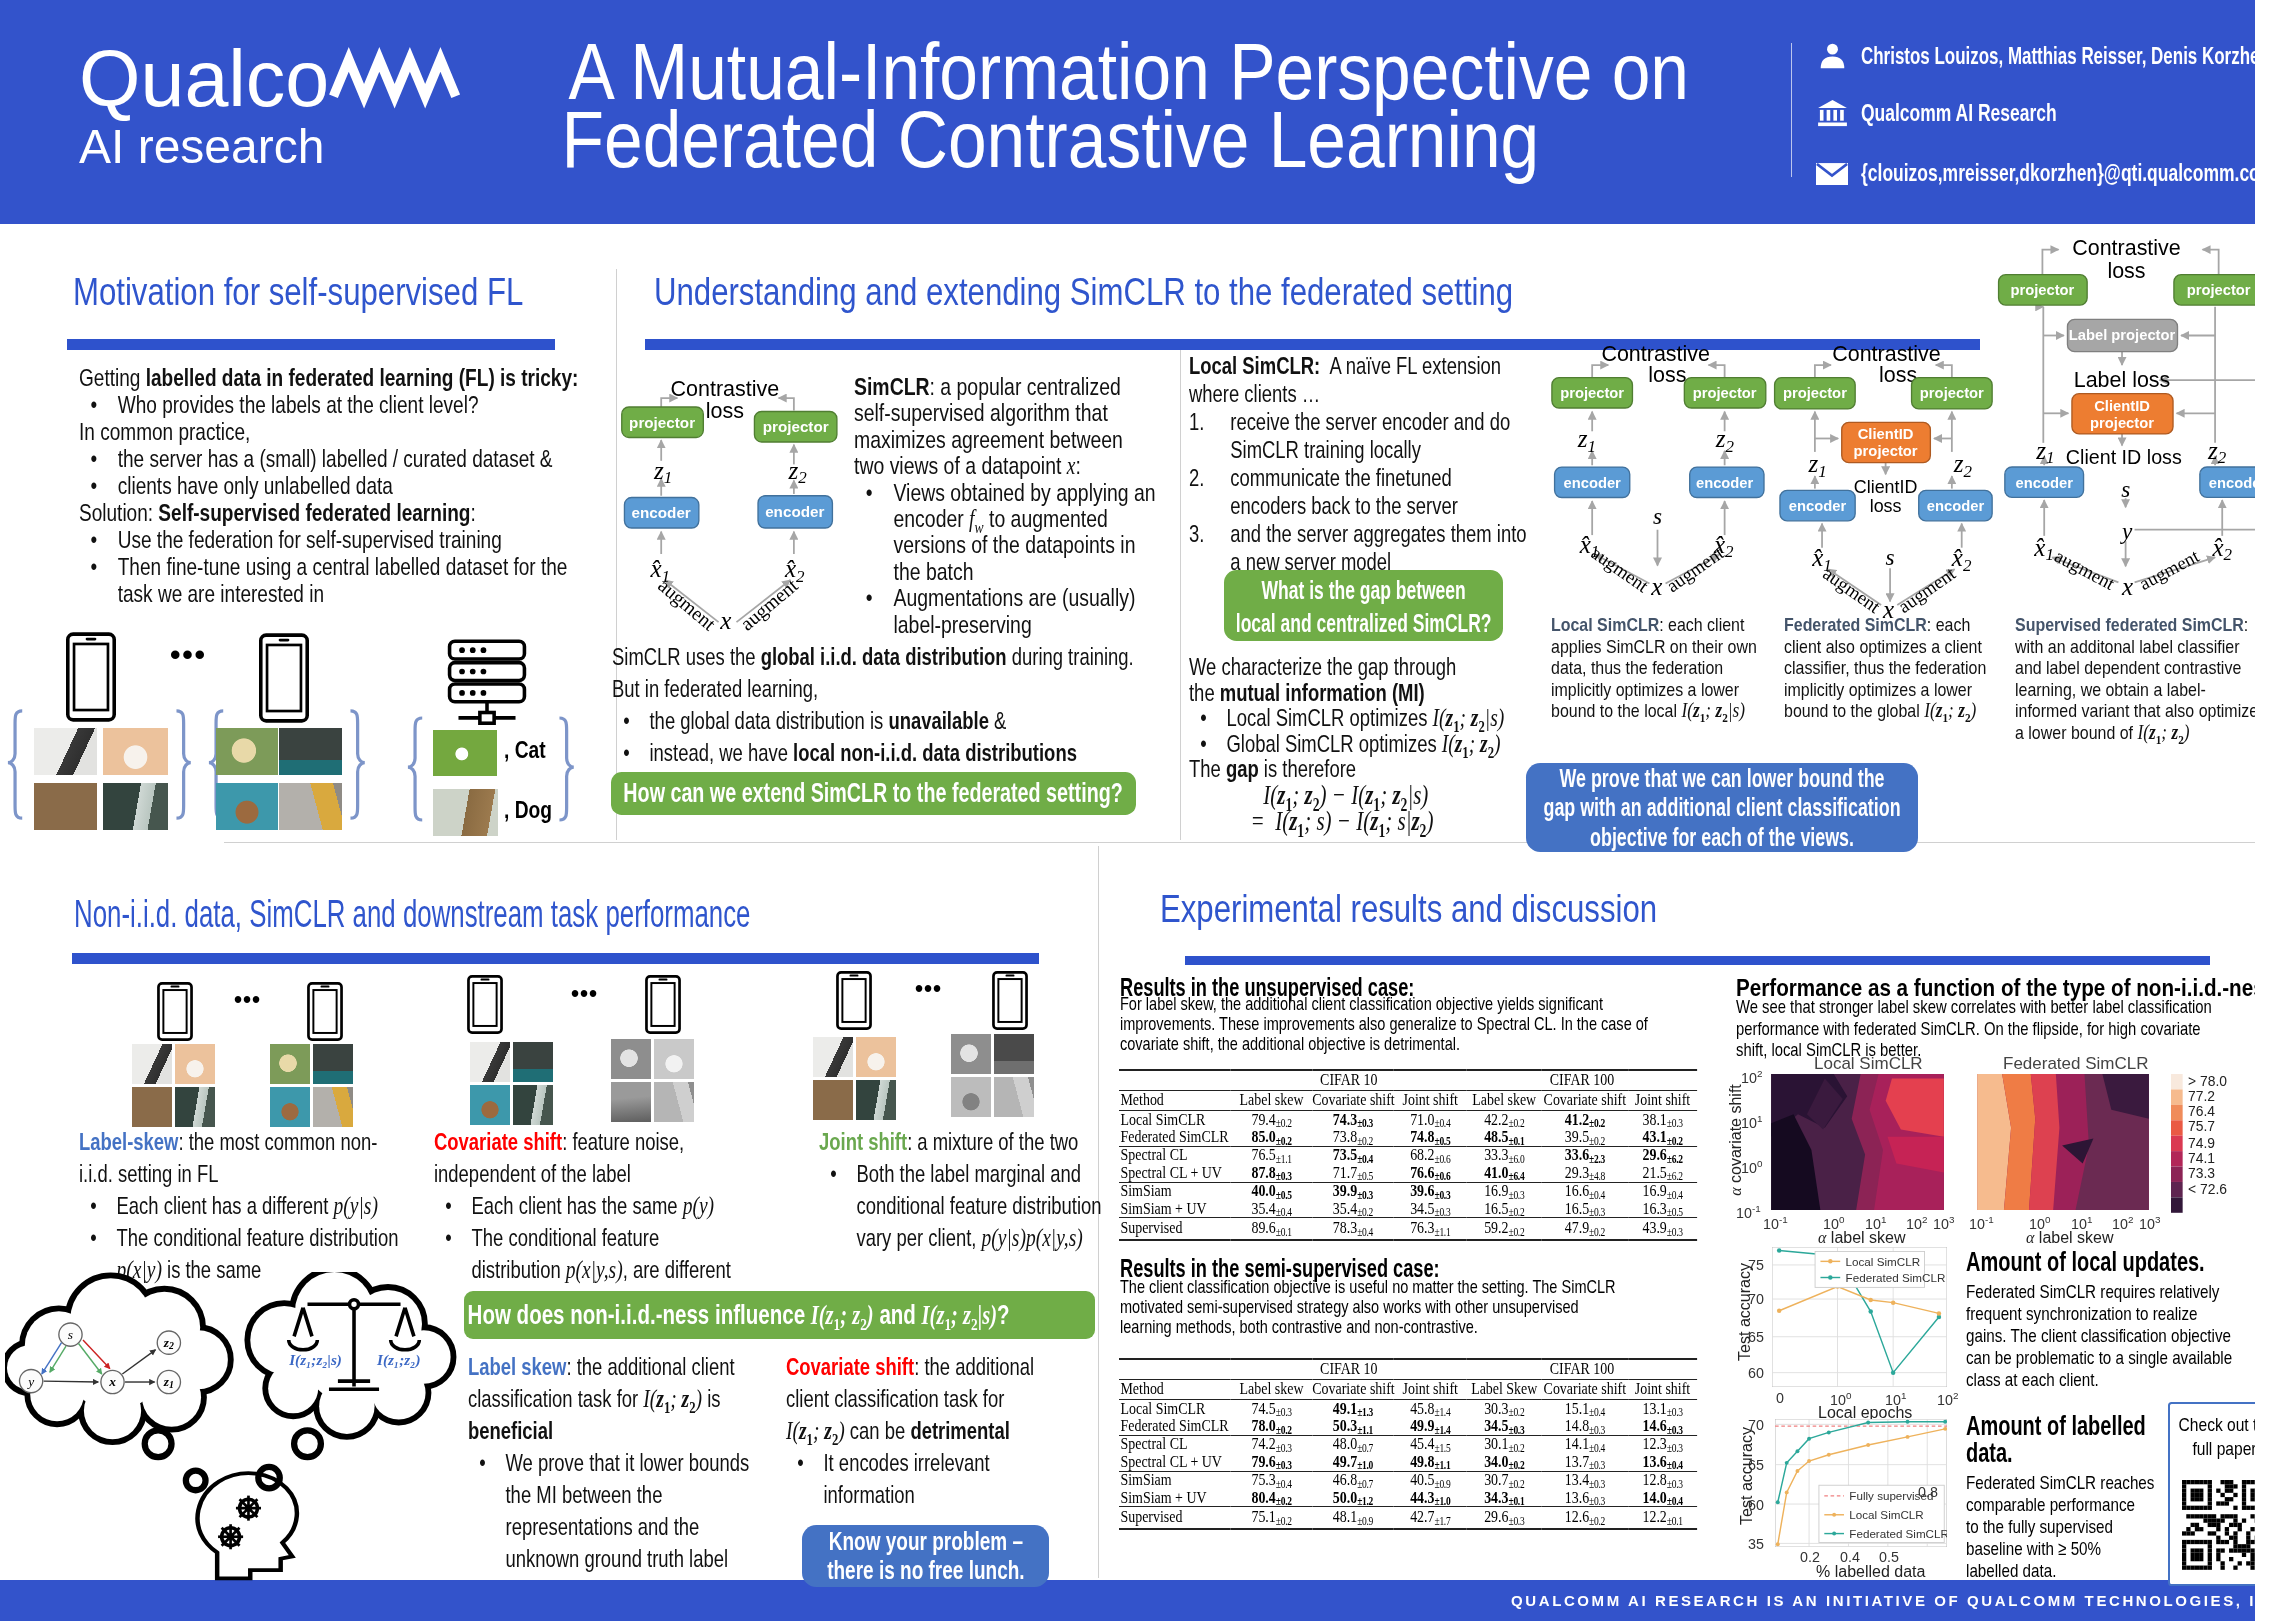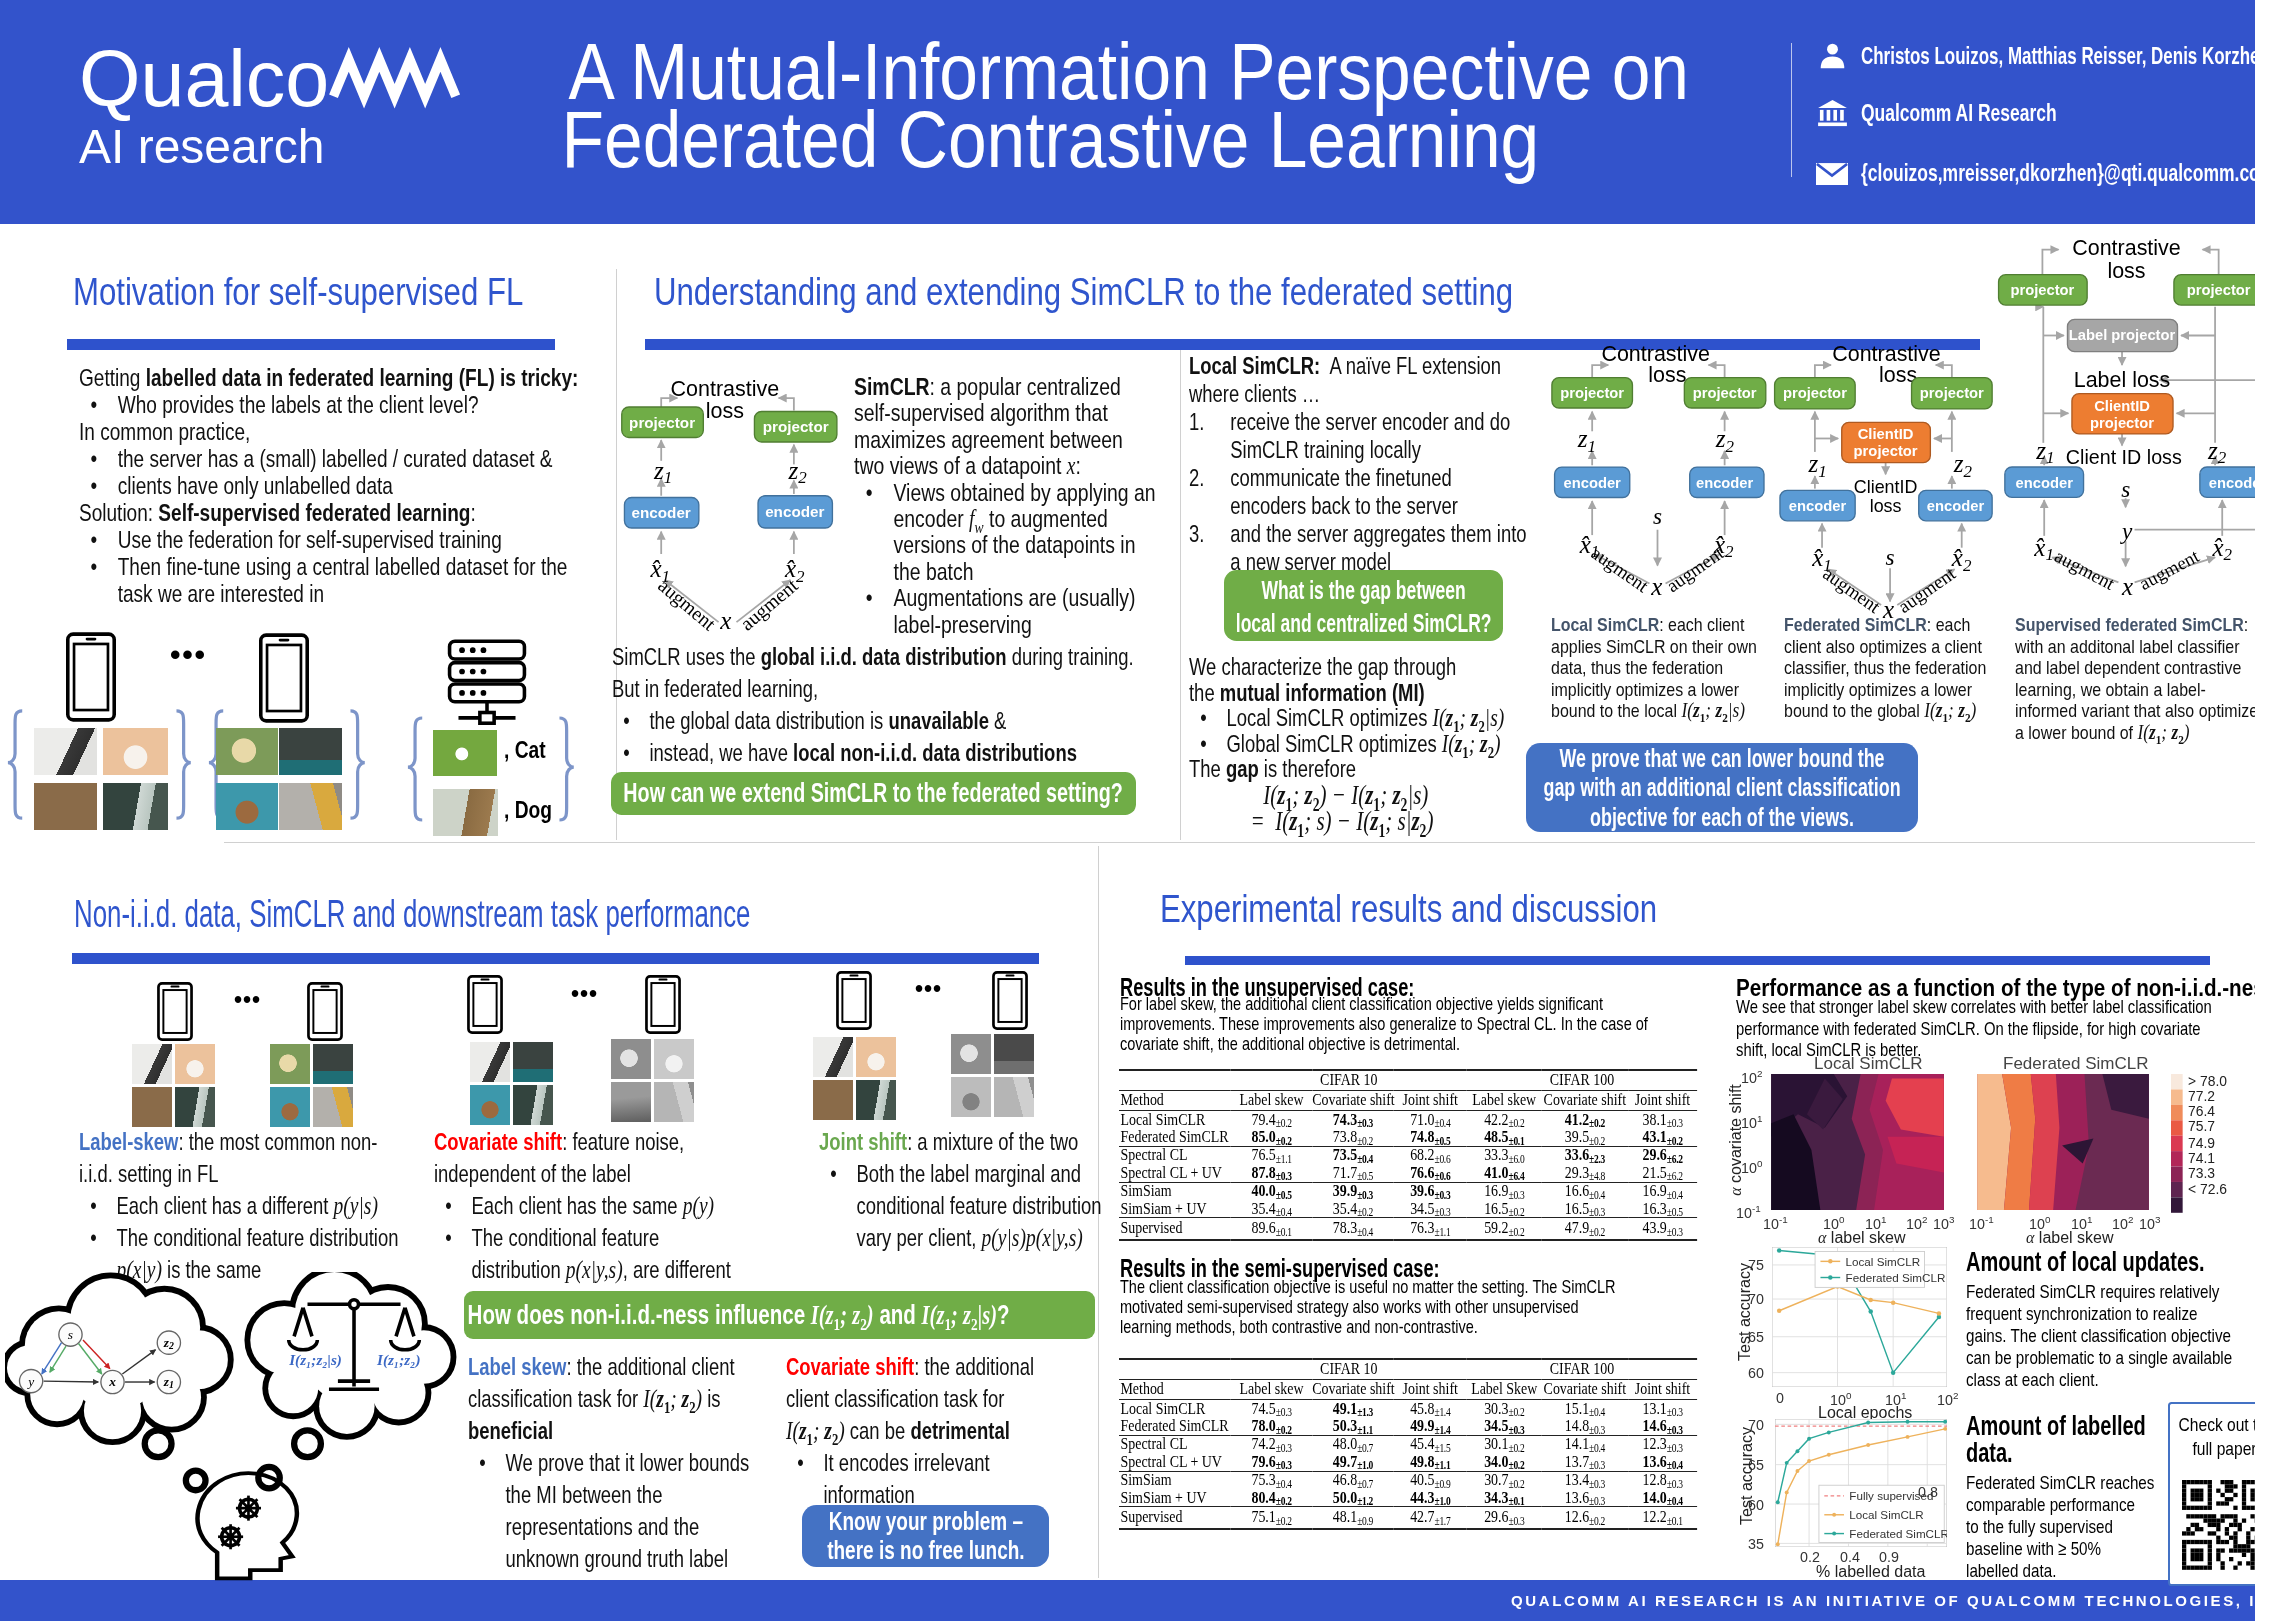--- a/index.html
+++ b/index.html
@@ -10,21 +10,21 @@
 .vline{background:#d0d0d0;width:0.9px;}
 .hline{background:#d0d0d0;height:0.9px;}
 .tick{font-size:14.3px;color:#333;}
 .tick sup{font-size:9.9px;}
 .body27{font-size:24.6px;line-height:30px;color:#111;}
 .cap22{font-size:19px;line-height:21.5px;color:#111;}
 .capx{transform:scaleX(0.84);transform-origin:left top;white-space:nowrap;}
 b.sl{color:#44546A;}
 .greenbox{background:#70AD47;border-radius:12.5px;color:#fff;font-weight:bold;display:flex;justify-content:center;}
 .boxin{white-space:nowrap;transform:scaleX(0.78);text-align:center;display:block;}
-.bluebox{background:#4472C4;border-radius:14.3px;color:#fff;font-weight:bold;display:flex;justify-content:center;}
+.bluebox{background:#4472C4;border-radius:14.3px;color:#fff;font-weight:bold;display:flex;justify-content:center;margin-top:20px;}
 .orangebox{background:#ED7D31;border-radius:14.3px;color:#fff;font-weight:bold;display:flex;justify-content:center;}
 .graybox{background:#A6A6A6;border-radius:21.5px;color:#fff;font-weight:bold;display:flex;justify-content:center;}
 i.m{font-family:"Liberation Serif",serif;font-style:italic;}
 sub{font-size:70%;line-height:0;}
 table.res{border-collapse:collapse;font-family:"Liberation Serif",serif;font-size:17px;color:#000;table-layout:fixed;}
 table.res td{padding:0;text-align:center;white-space:nowrap;height:17.4px;line-height:14.3px;overflow:visible;}
 table.res td:first-child{text-align:left;padding-left:1.8px;}
 table.res tr.rt td{border-top:2.2px solid #222;height:19px;}
 table.res tr.rb1 td{border-bottom:1.3px solid #222;}
 table.res tr.rb2 td{border-bottom:2.2px solid #222;height:20.6px;}
@@ -1018,21 +1018,21 @@
 <text x="83" y="91" font-size="13" fill="#333">Fully supervised</text>
 <text x="83" y="112" font-size="13" fill="#333">Local SimCLR</text>
 <text x="83" y="133" font-size="13" fill="#333">Federated SimCLR</text>
 </svg>
 <div class="abs tick" style="left:1748px;top:1417px;">70</div>
 <div class="abs tick" style="left:1748px;top:1457px;">65</div>
 <div class="abs tick" style="left:1748px;top:1497px;">60</div>
 <div class="abs tick" style="left:1748px;top:1536px;">35</div>
 <div class="abs tick" style="left:1800px;top:1549px;">0.2</div>
 <div class="abs tick" style="left:1840px;top:1549px;">0.4</div>
-<div class="abs tick" style="left:1879px;top:1549px;">0.9</div>
+<div class="abs tick" style="left:1879px;top:1549px;">0.5</div>
 <div class="abs tick" style="left:1918px;top:1484px;">0.8</div>
 <div class="abs" style="left:1816px;top:1563px;font-size:16px;color:#222;">% labelled data</div>
 <div class="abs" style="left:1689px;top:1467px;font-size:16px;color:#222;transform:rotate(-90deg);transform-origin:center;width:116px;text-align:center;">Test accuracy</div>
 
 <div class="abs sx" style="left:1966px;top:1247px;font-size:27px;font-weight:bold;color:#000;transform:scaleX(0.74);">Amount of local updates.</div>
 <div class="abs sx" style="left:1966px;top:1281px;font-size:19px;line-height:22px;color:#000;transform:scaleX(0.80);">
 Federated SimCLR requires relatively<br>
 frequent synchronization to realize<br>
 gains. The client classification objective<br>
 can be problematic to a single available<br>

